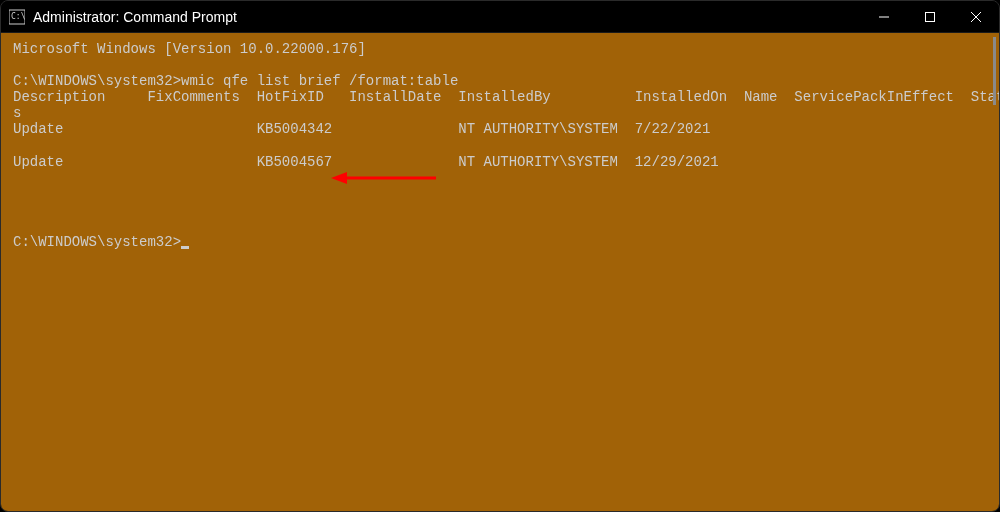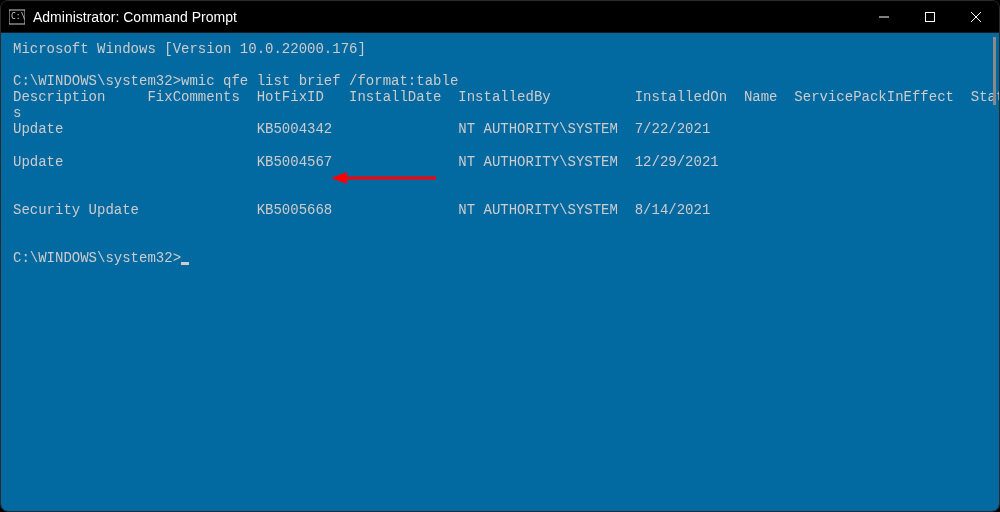--- a/index.html
+++ b/index.html
@@ -57,21 +57,21 @@
       height: 100%;
       display: flex;
       align-items: center;
       justify-content: center;
       color: #fff;
       cursor: pointer;
     }
     .terminal-body {
       flex: 1;
       padding: 8px 12px;
-      background: #0369a1;
+      background: #a16207;
       position: relative;
       overflow: hidden;
     }
     .line {
       white-space: pre;
       line-height: 1.15;
       min-height: 16px;
       color: #ccc;
     }
     .scrollbar {
@@ -133,21 +133,20 @@
     <div class="line">Microsoft Windows [Version 10.0.22000.176]</div>
     <div class="line"> </div>
     <div class="line"><span>C:\WINDOWS\system32&gt;</span><span>wmic qfe list brief /format:table</span></div>
     <div class="line">Description     FixComments  HotFixID   InstallDate  InstalledBy          InstalledOn  Name  ServicePackInEffect  Statu</div>
     <div class="line">s</div>
     <div class="line">Update                       KB5004342               NT AUTHORITY\SYSTEM  7/22/2021</div>
     <div class="line"></div>
     <div class="line">Update                       KB5004567               NT AUTHORITY\SYSTEM  12/29/2021</div>
     <div class="line"></div>
     <div class="line"></div>
-    <div class="line">Security Update              KB5005668               NT AUTHORITY\SYSTEM  8/14/2021</div>
     <div class="line"> </div>
     <div class="line"> </div>
     <div class="line"><span>C:\WINDOWS\system32&gt;</span><span class="cursor"></span></div>
 
     <div class="scrollbar"></div>
 
     <svg class="arrow-annotation" width="110" height="20">
       <line x1="105" y1="10" x2="12" y2="10" stroke="#ff0000" stroke-width="3"></line>
       <polygon points="0,10 16,4 16,16" fill="#ff0000"></polygon>
     </svg>

